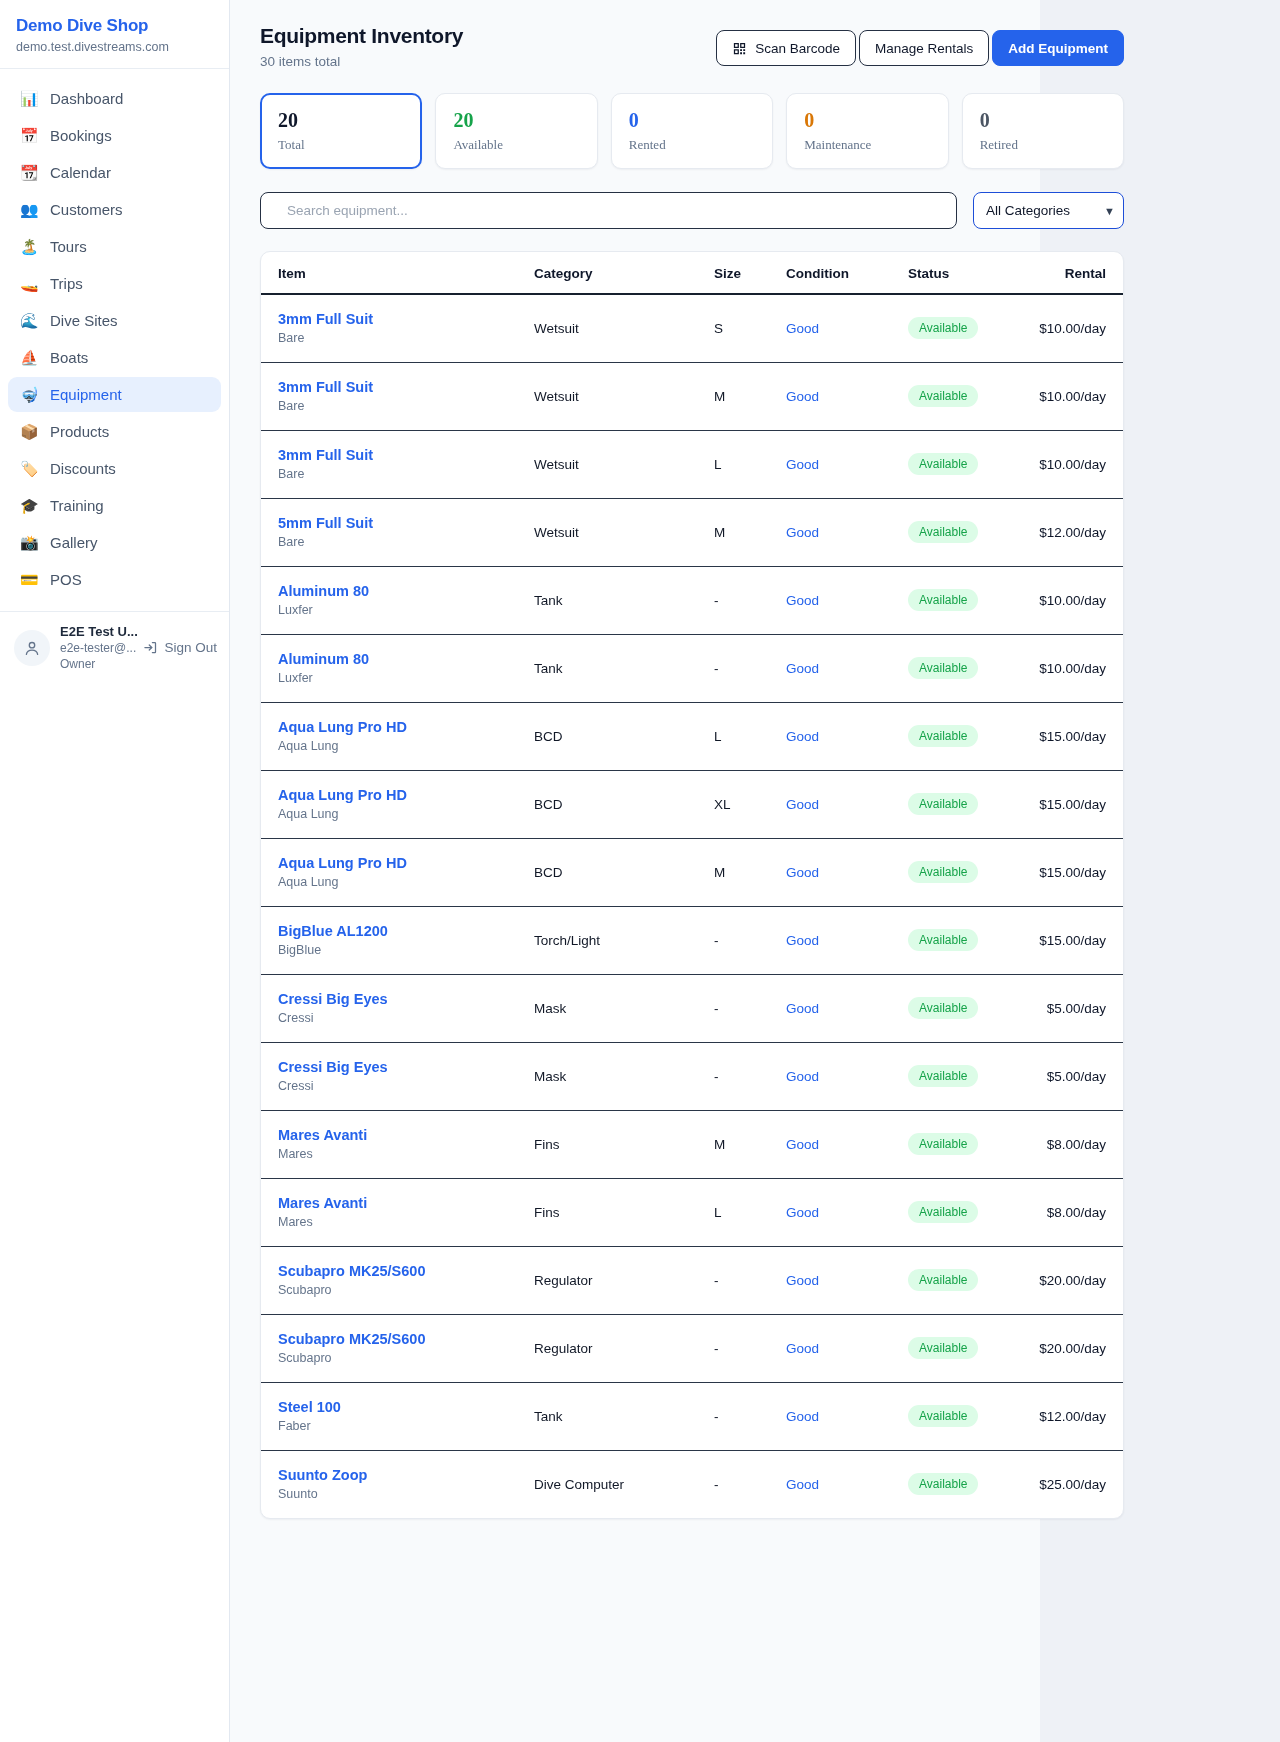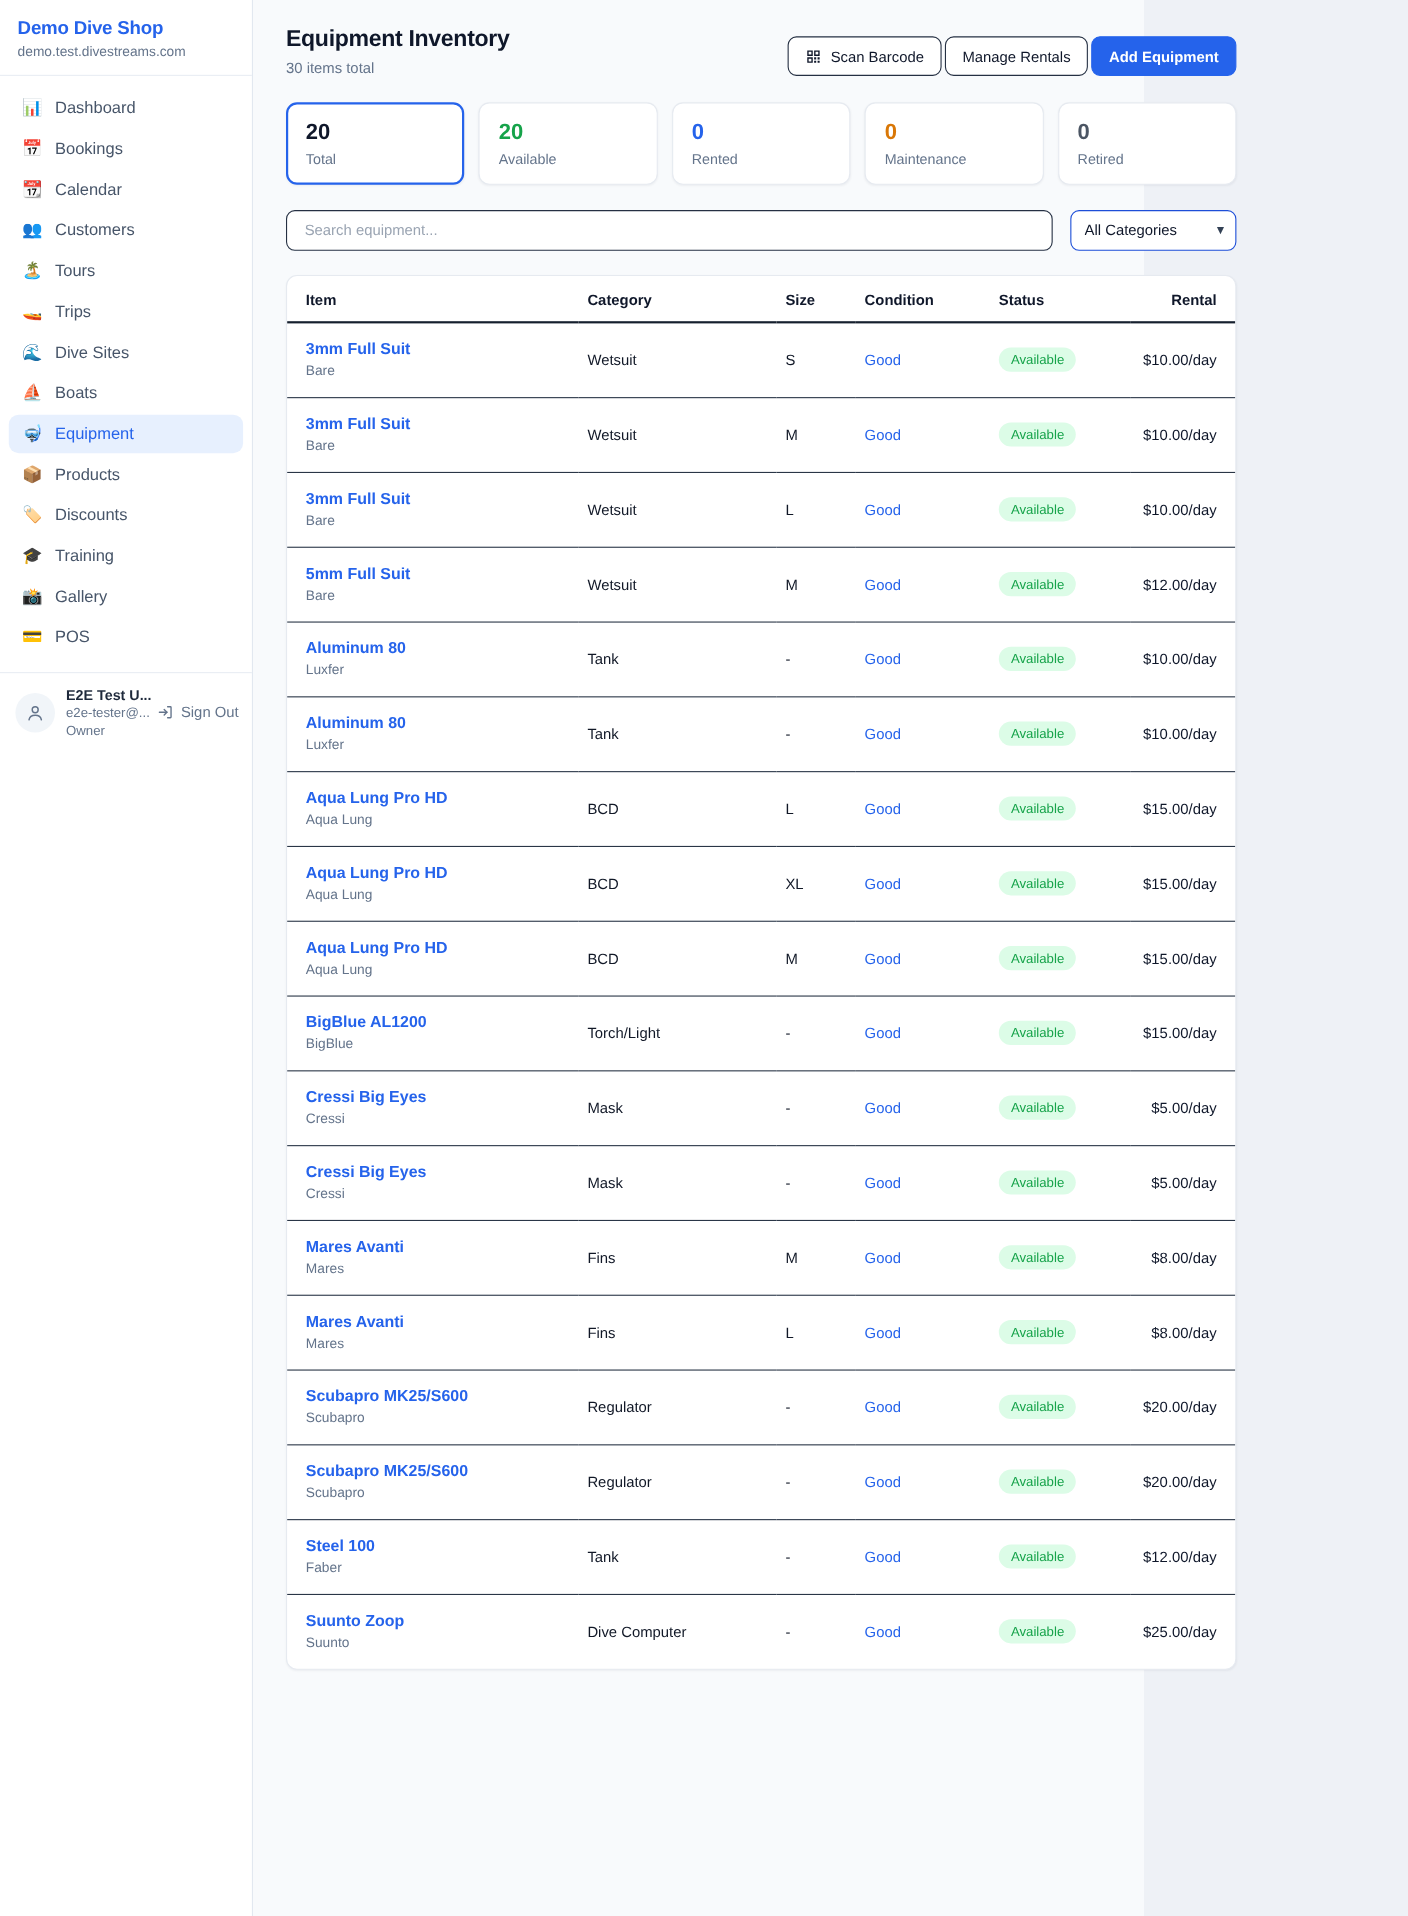--- a/index.html
+++ b/index.html
@@ -22,38 +22,38 @@
   .avatar { width:36px; height:36px; min-width:36px; border-radius:50%; background:#f1f5f9; color:#64748b; display:flex; align-items:center; justify-content:center; }
   .user-info { flex:1; min-width:0; }
   .user-name { font-size:13px; font-weight:700; color:#1e293b; white-space:nowrap; }
   .user-email { font-size:12px; color:#64748b; margin-top:2px; white-space:nowrap; }
   .user-role { font-size:12px; color:#64748b; margin-top:2px; }
   .signout { display:flex; align-items:center; gap:6px; background:none; border:none; color:#64748b; font-size:13.5px; cursor:pointer; font-family:inherit; padding:4px 2px; }
 
   
   main { flex:1; }
   .container { width:864px; margin-left:30px; padding-top:24px; }
-  .page-header { display:flex; justify-content:space-between; align-items:flex-end; }
+  .page-header { display:flex; justify-content:space-between; align-items:center; }
   .page-title { font-size:21px; font-weight:700; color:#0f172a; letter-spacing:-0.3px; }
   .page-subtitle { margin-top:6px; font-size:13.5px; color:#64748b; }
   .actions { display:flex; gap:3px; margin-top:3px; }
   .btn { display:flex; align-items:center; gap:8px; height:36px; padding:0 15px; border-radius:8px; font-size:13.5px; font-weight:500; cursor:pointer; font-family:inherit; }
   .btn.outline { background:#fff; border:1px solid #253043; color:#0f172a; }
   .btn.primary { background:#2563eb; border:1px solid #2563eb; color:#fff; font-weight:600; }
 
   
   .stats { display:flex; gap:13px; margin-top:24px; }
-  .stat-card { flex:1; background:#fff; border:1px solid #e6eaf0; border-radius:10px; padding:15px 17px; box-shadow:0 1px 2px rgba(16,24,40,.05); cursor:pointer; }
+  .stat-card { flex:1; background:#fff; border:1px solid #e6eaf0; border-radius:10px; padding:15px 17px; box-shadow:0 1px 2px rgba(16,24,40,.05); cursor:pointer;font-family:Liberation Serif, serif; }
   .stat-card.selected { border:2px solid #2563eb; padding:14px 16px; }
   .stat-value { font-size:20px; font-weight:700; }
   .stat-label { margin-top:5px; font-size:13px; color:#64748b; }
 
   
   .filter-row { display:flex; gap:16px; margin-top:23px; }
-  .search-input { flex:1; height:37px; border:1px solid #253043; border-radius:8px; padding:0 16px; font-size:13.5px; font-family:inherit; color:#ec4899; background:#fff; outline:none; }
+  .search-input { flex:1; height:37px; border:1px solid #253043; border-radius:8px; padding:0 26px; font-size:13.5px; font-family:inherit; color:#ec4899; background:#fff; outline:none; }
   .search-input::placeholder { color:#9aa4b2; }
   .select-wrap { position:relative; width:151px; }
   .cat-select { width:100%; height:37px; border:1px solid #1d4ed8; border-radius:8px; background:#fff; font-size:13.5px; font-family:inherit; color:#0f172a; padding:0 26px 0 12px; appearance:none; -webkit-appearance:none; cursor:pointer; }
   .chev { position:absolute; right:9px; top:50%; transform:translateY(-54%); font-size:11px; color:#334155; pointer-events:none; }
 
   
   .table-card { margin-top:22px; background:#fff; border:1px solid #e6eaf0; border-radius:10px; box-shadow:0 1px 2px rgba(16,24,40,.05); overflow:hidden; margin-bottom:26px; }
   table { width:100%; border-collapse:collapse; table-layout:fixed; }
   col.c-item{width:265px;} col.c-cat{width:180px;} col.c-size{width:72px;} col.c-cond{width:122px;} col.c-status{width:128px;} col.c-rent{width:auto;}
   thead th { text-align:left; font-size:13.5px; font-weight:700; color:#0f172a; padding:14px 8px 12px 8px; border-bottom:2px solid #16202e; }

